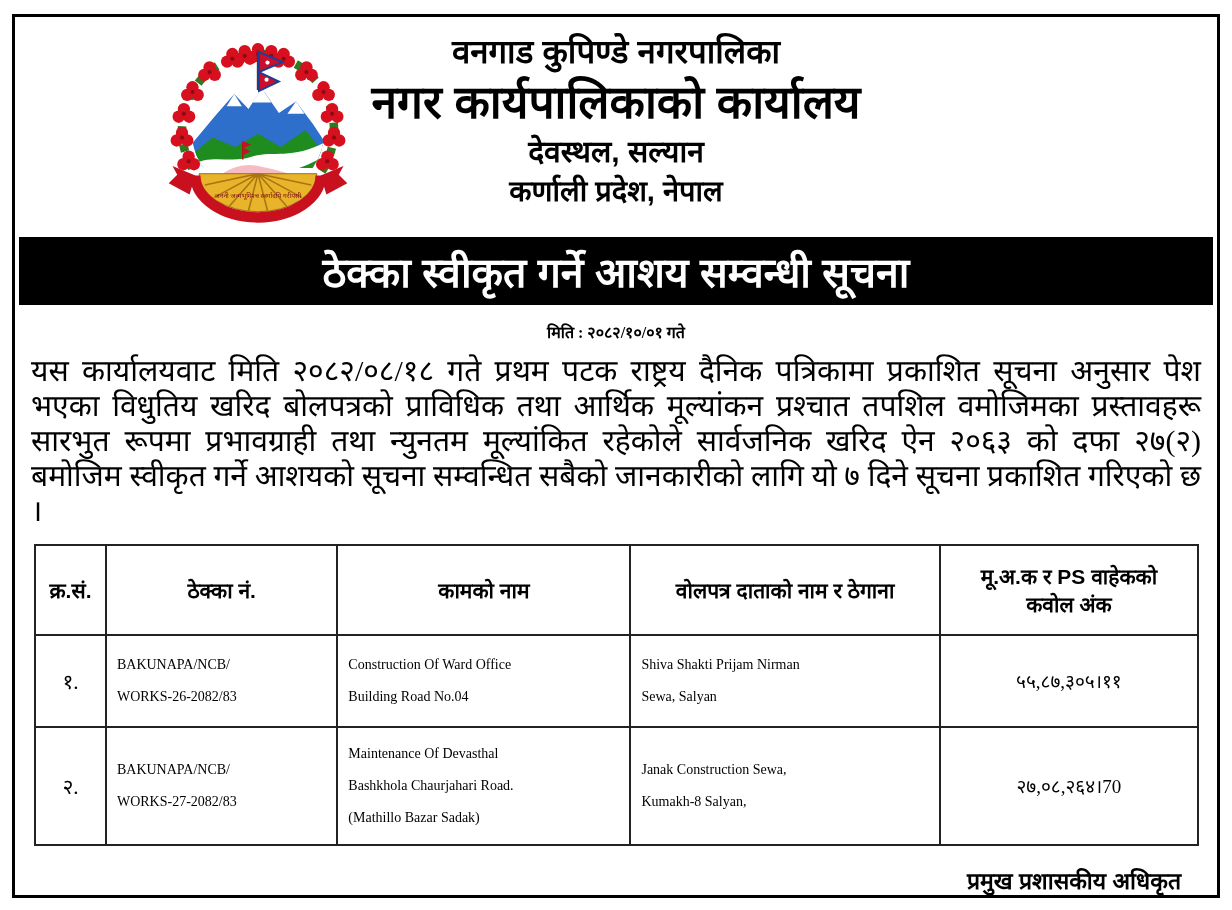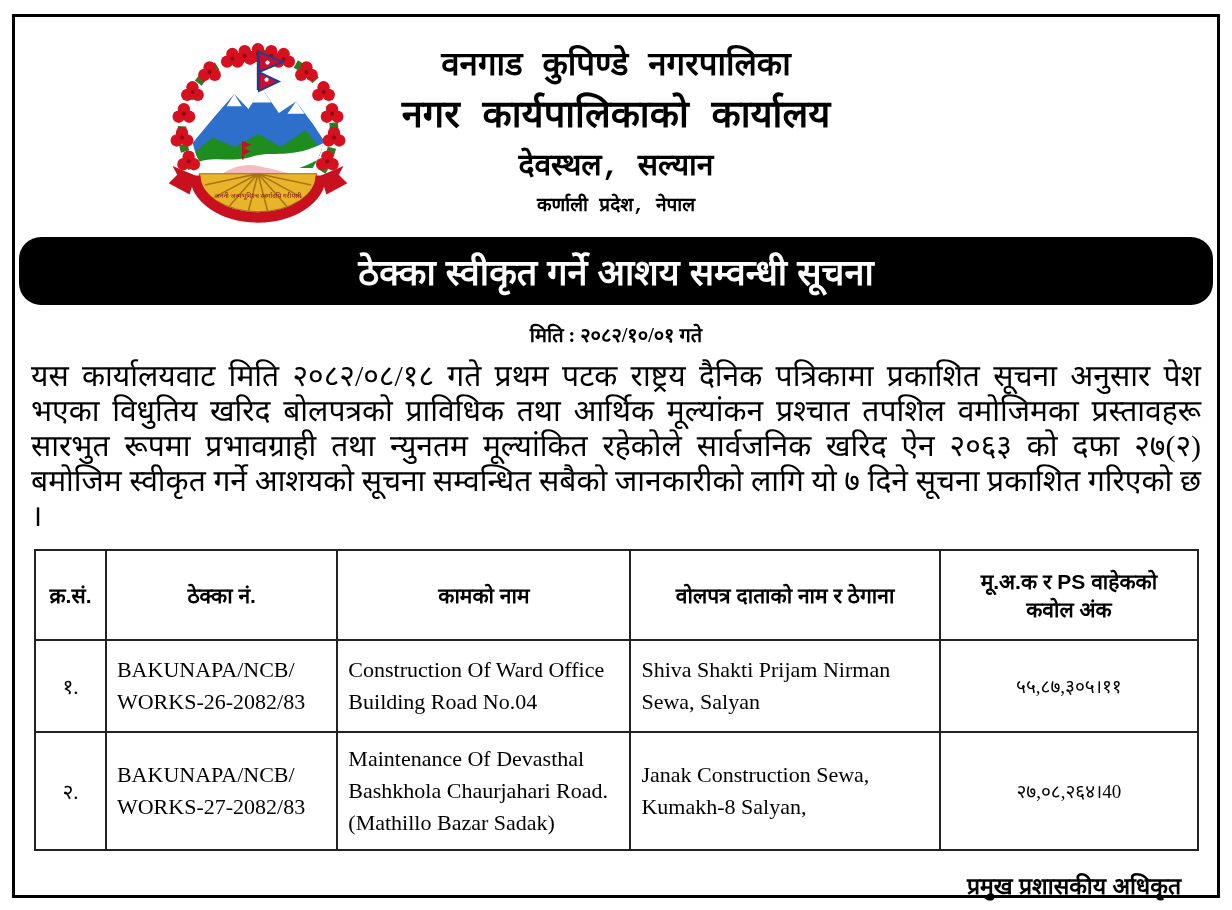--- a/index.html
+++ b/index.html
@@ -7,35 +7,35 @@
     width:1232px;height:910px;position:relative;overflow:hidden;
     font-family:"Liberation Serif","DejaVu Serif",serif;color:#000;
   }
   .page{
     position:absolute;left:12px;top:14px;right:12px;bottom:12px;
     border:3px solid #000;background:#fff;box-sizing:border-box;
   }
   
   .header{position:relative;height:218px;}
   .emblem{position:absolute;left:148px;top:18px;width:190px;height:190px;}
-  .header-text{padding-top:29px;text-align:center;
-    font-family:Liberation Mono, monospace;font-weight:bold;}
+  .header-text{padding-top:14px;text-align:center;
+    font-family:Liberation Sans, sans-serif;font-weight:bold;}
   .h-line1{font-size:33px;line-height:42px;}
-  .h-line2{font-size:38px;line-height:58px;}
+  .h-line2{font-size:46px;line-height:58px;}
   .h-line3{font-size:30px;line-height:42px;text-align:center;}
-  .h-line4{font-size:19px;line-height:36px;}
+  .h-line4{font-size:29px;line-height:36px;}
   
   .banner{
     margin:2px 4px 0 4px;height:68px;background:#000;color:#fff;
     display:flex;align-items:center;justify-content:center;
     font-family:"Liberation Sans","DejaVu Sans",sans-serif;
-    font-weight:bold;font-size:36px;border-radius:22px;
-  }
-  
-  .date-line{margin-top:16px;text-align:center;font-weight:bold;font-size:20px;}
+    font-weight:bold;font-size:41px;
+  }
+  
+  .date-line{margin-top:16px;text-align:center;font-weight:bold;font-size:16px;}
   
   .body-par{
     margin:10px 16px 0 16px;text-align:justify;
     font-size:30px;line-height:35px;
   }
   
   table.contracts{
     margin:16px 18px 0 19px;width:calc(100% - 37px);
     border-collapse:collapse;table-layout:fixed;
   }
@@ -47,21 +47,21 @@
     font-family:"Liberation Sans","DejaVu Sans",sans-serif;
     font-weight:bold;font-size:21px;text-align:center;height:90px;
   }
   .col-sn{width:6.1%;}   .col-no{width:19.9%;}
   .col-work{width:25.2%;}.col-bidder{width:26.6%;}.col-amt{width:22.2%;}
   tr.row-1 td{height:92px;}
   tr.row-2 td{height:118px;}
   td.c-sn{text-align:center;font-size:21px;}
   td.c-no,td.c-work,td.c-bidder{
     font-family:"Liberation Serif","DejaVu Serif",serif;
-    font-size:22px;text-align:left;line-height:32px;
+    font-size:14px;text-align:left;line-height:32px;
   }
   td.c-amount{text-align:center;font-size:19px;}
   
   .signature{
     margin-top:18px;text-align:right;padding-right:36px;
     font-family:"Liberation Sans","DejaVu Sans",sans-serif;
     font-weight:bold;font-size:23px;
   }
 </style>
 </head>
@@ -182,20 +182,20 @@
       </tr>
       <tr class="row-2">
         <td class="c-sn">२.</td>
         <td class="c-no">BAKUNAPA/NCB/
 WORKS-27-2082/83</td>
         <td class="c-work">Maintenance Of Devasthal
 Bashkhola Chaurjahari Road.
 (Mathillo Bazar Sadak)</td>
         <td class="c-bidder">Janak Construction Sewa,
 Kumakh-8   Salyan,</td>
-        <td class="c-amount">२७,०८,२६४।40</td>
+        <td class="c-amount">२७,०८,२६४।70</td>
       </tr>
     </tbody>
   </table>
 
   <div class="signature">प्रमुख प्रशासकीय अधिकृत</div>
 
 </div>
 
 </body></html>

